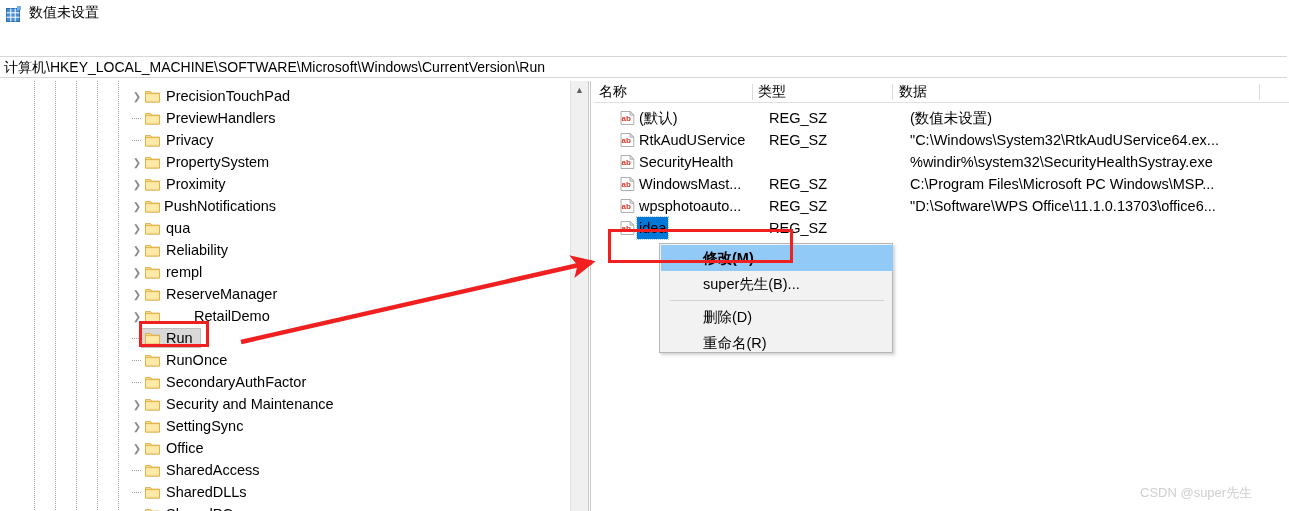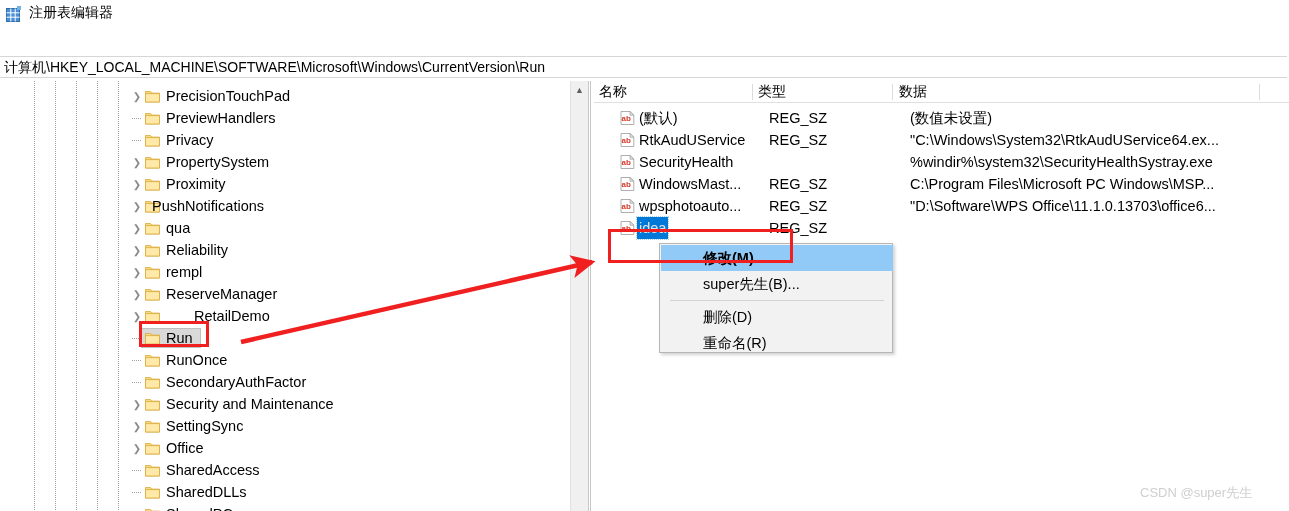--- a/index.html
+++ b/index.html
@@ -57,21 +57,21 @@
   .lhead{position:absolute;left:0;top:0;width:695px;height:22px;background:#fff;border-bottom:1px solid #e0e0e0;box-sizing:border-box;}
   .lhead-cell{position:absolute;top:0;height:21px;line-height:21px;font-size:14px;color:#000;padding-left:5px;white-space:nowrap;}
   .lhead-sep{position:absolute;top:3px;width:1px;height:16px;background:#dcdcdc;}
 
   
   .lrow{position:absolute;left:16px;width:695px;height:22px;}
   .ab-icon{position:absolute;left:10px;top:4px;width:15px;height:14px;}
   .lname{position:absolute;left:29px;top:0;height:22px;line-height:22px;font-size:14.5px;color:#000;white-space:nowrap;}
   .ltype{position:absolute;left:159px;top:0;height:22px;line-height:22px;font-size:14.5px;color:#000;white-space:nowrap;}
   .ldata{position:absolute;left:300px;top:0;height:22px;line-height:22px;font-size:14.5px;color:#000;white-space:nowrap;}
-  .lrow.sel .lname{background:#0078d7;color:#e5e5e5;outline:1px dotted #9fd0f5;padding:0 2px;left:27px;}
+  .lrow.sel .lname{background:#0078d7;color:#000000;outline:1px dotted #9fd0f5;padding:0 2px;left:27px;}
 
   
   .ctxmenu{position:absolute;left:659px;top:243px;width:234px;height:110px;
     background:#f2f2f2;border:1px solid #b6b6b6;box-sizing:border-box;
     box-shadow:2px 2px 3px rgba(0,0,0,.18);}
   .ctx-item{position:absolute;left:1px;width:232px;height:26px;line-height:26px;
     font-size:14.5px;color:#000;padding-left:42px;box-sizing:border-box;white-space:nowrap;}
   .ctx-item.hl{background:#91c9f7;}
   .ctx-item.bold{font-weight:bold;}
   .ctx-sep{position:absolute;left:10px;width:214px;height:1px;background:#d2d2d2;}
@@ -90,21 +90,21 @@
 
   <div class="titlebar">
     <svg class="title-icon" viewBox="0 0 17 17">
       <rect x="0.5" y="2.5" width="13" height="13" fill="#4a90d9" stroke="#2f6ea5"></rect>
       <line x1="4.8" y1="2.5" x2="4.8" y2="15.5" stroke="#ffffff" stroke-width="1"></line>
       <line x1="9.2" y1="2.5" x2="9.2" y2="15.5" stroke="#ffffff" stroke-width="1"></line>
       <line x1="0.5" y1="6.8" x2="13.5" y2="6.8" stroke="#ffffff" stroke-width="1"></line>
       <line x1="0.5" y1="11.2" x2="13.5" y2="11.2" stroke="#ffffff" stroke-width="1"></line>
       <rect x="11" y="0" width="4" height="4" fill="#6fb3e8"></rect>
     </svg>
-    <div class="title-text">注册表编辑器</div>
+    <div class="title-text">数值未设置</div>
   </div>
 
 
   <div class="addressbar">
     <div class="address-text">计算机\HKEY_LOCAL_MACHINE\SOFTWARE\Microsoft\Windows\CurrentVersion\Run</div>
   </div>
 
   <div class="pane-tree">
     <div id="tree-guides">
         <div class="guide" style="left: 34px; top: 0px; height: 430px;"></div>
@@ -153,21 +153,21 @@
             <path d="M0.5 3.6 H14.5 V12 H0.5 Z" fill="#ffe9a8" stroke="#d8a93b" stroke-width="0.8"></path>
           </svg>
           <div class="tlabel" style="left: 166px;">Proximity</div>
         </div>
         <div class="trow" style="top: 114px;">
           <div class="tchev" style="left: 130px; font-size: 10px;">❯</div>
           <svg class="tfolder" viewBox="0 0 15 13" style="left: 145px; top: 5px;">
             <path d="M0.5 1.5 h5 l1.4 1.6 H14.5 V12 H0.5 Z" fill="#fcd77f" stroke="#d8a93b" stroke-width="0.8"></path>
             <path d="M0.5 3.6 H14.5 V12 H0.5 Z" fill="#ffe9a8" stroke="#d8a93b" stroke-width="0.8"></path>
           </svg>
-          <div class="tlabel" style="left: 152px;">PushNotifications</div>
+          <div class="tlabel" style="left: 164px;">PushNotifications</div>
         </div>
         <div class="trow" style="top: 136px;">
           <div class="tchev" style="left: 130px; font-size: 10px;">❯</div>
           <svg class="tfolder" viewBox="0 0 15 13" style="left: 145px; top: 5px;">
             <path d="M0.5 1.5 h5 l1.4 1.6 H14.5 V12 H0.5 Z" fill="#fcd77f" stroke="#d8a93b" stroke-width="0.8"></path>
             <path d="M0.5 3.6 H14.5 V12 H0.5 Z" fill="#ffe9a8" stroke="#d8a93b" stroke-width="0.8"></path>
           </svg>
           <div class="tlabel" style="left: 166px;">qua</div>
         </div>
         <div class="trow" style="top: 158px;">

